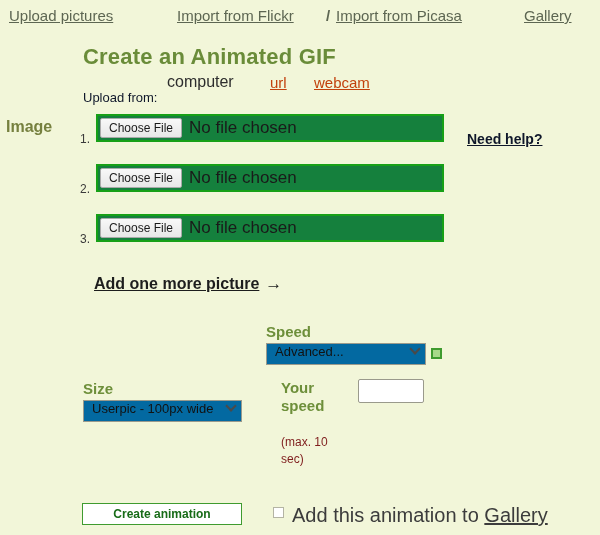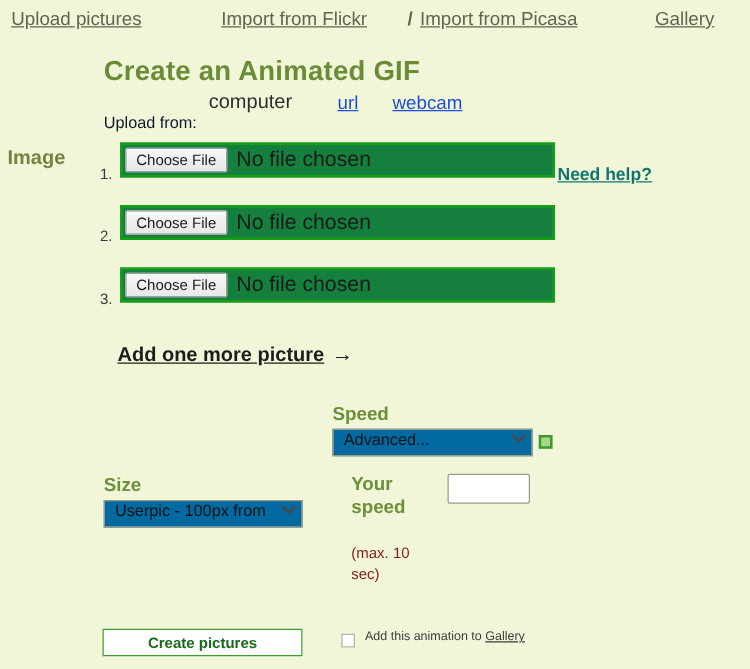--- a/index.html
+++ b/index.html
@@ -72,21 +72,21 @@
     position: absolute;
     left: 84px; top: 0px;
     font-size: 16px;
     color: #2d2d2d;
     white-space: nowrap;
   }
   .uploadfrom-opt {
     position: absolute;
     top: 1px;
     font-size: 15px;
-    color: #1d4ed8;
+    color: #c2410c;
     text-decoration: underline;
     cursor: pointer;
     white-space: nowrap;
   }
   #upload-opt-url    { left: 187px; }
   #upload-opt-webcam { left: 231px; }
 
   
   .image-label {
     position: absolute;
@@ -143,25 +143,25 @@
   .file-status {
     margin-left: 7px;
     font-size: 17px;
     color: #1a1a1a;
     white-space: nowrap;
   }
 
   
   .need-help {
     position: absolute;
-    left: 446px;
+    left: 467px;
     top: 131px;
     font-size: 14px;
     font-weight: bold;
-    color: #0f766e;
+    color: #0f172a;
     text-decoration: underline;
     cursor: pointer;
     white-space: nowrap;
   }
 
   
   .add-more {
     position: absolute;
     left: 94px;
     top: 274px;
@@ -296,21 +296,21 @@
     height: 11px;
     box-sizing: border-box;
     background: #ffffff;
     border: 1px solid #b4b4a4;
     cursor: pointer;
   }
   .gallery-text {
     position: absolute;
     left: 292px;
     top: 504px;
-    font-size: 10px;
+    font-size: 20px;
     color: #3c3c3c;
     white-space: nowrap;
   }
   .gallery-link {
     color: #3c3c3c;
     text-decoration: underline;
     cursor: pointer;
   }
 </style>
 </head>
@@ -370,26 +370,26 @@
 <div class="select-box" id="speed-select">
   <span>Advanced...</span>
   <span class="chev"></span>
 </div>
 
 <div class="green-square"></div>
 
 <div class="sec-head" id="size-head">Size</div>
 
 <div class="select-box" id="size-select">
-  <span>Userpic - 100px from</span>
+  <span>Userpic - 100px wide</span>
   <span class="chev"></span>
 </div>
 
 <div id="yourspeed-head">Your speed</div>
 <div class="maxnote">(max. 10 sec)</div>
 <input class="speed-input" type="text" value="" placeholder="" style="">
 
-<div class="create-btn">Create pictures</div>
+<div class="create-btn">Create animation</div>
 
 <div class="gallery-check"></div>
 <div class="gallery-text">
   <span>Add this animation to </span><a class="gallery-link">Gallery</a>
 </div>
 
 </body></html>

